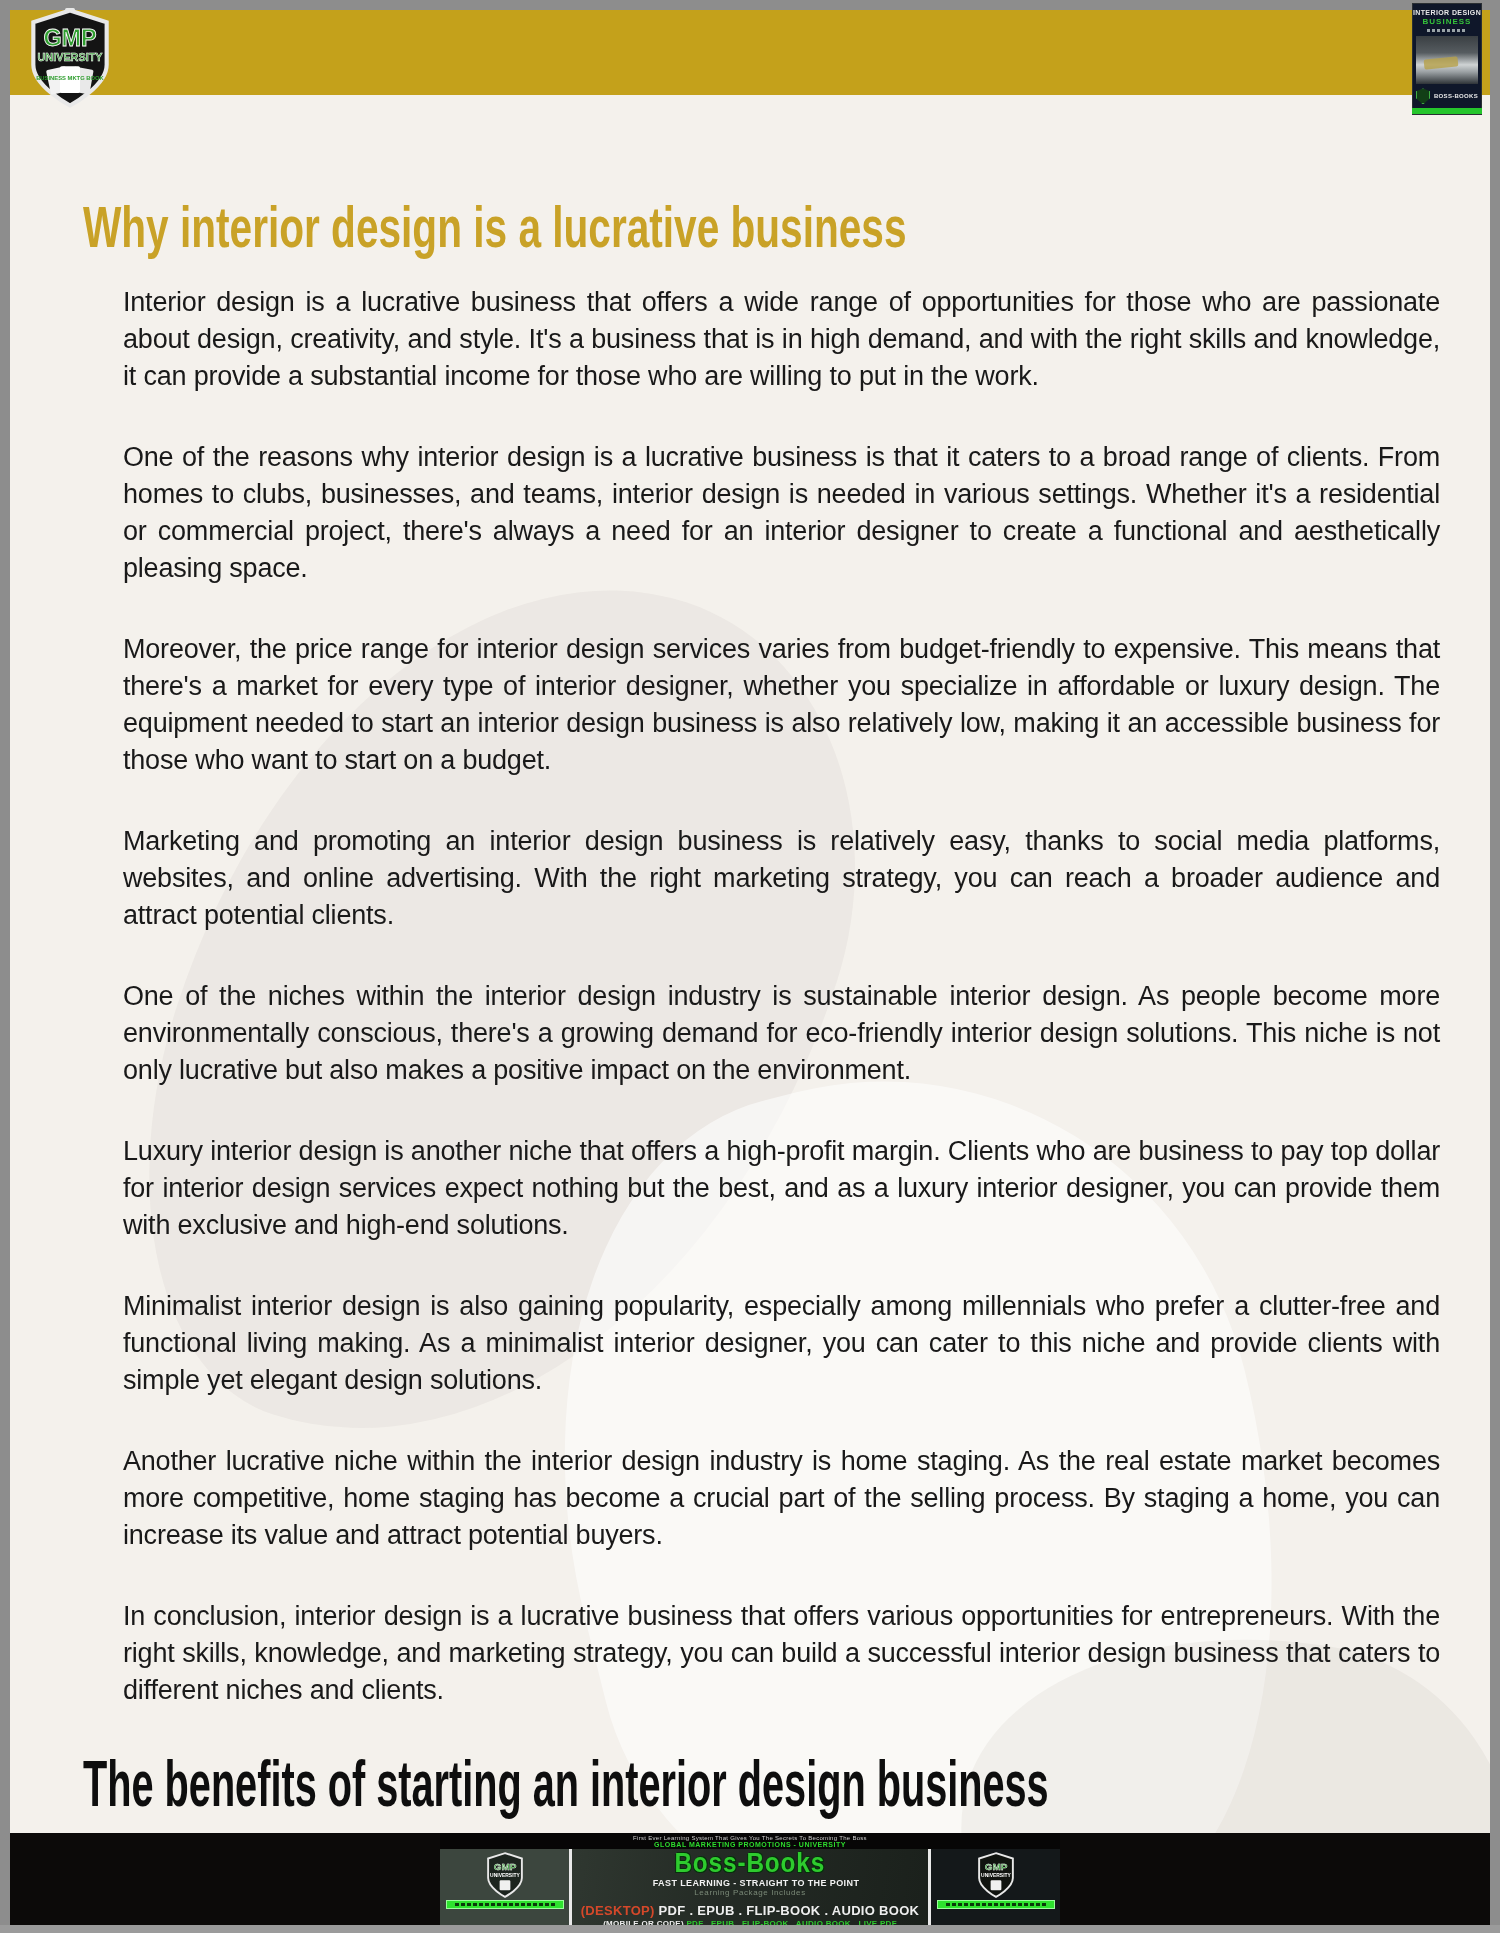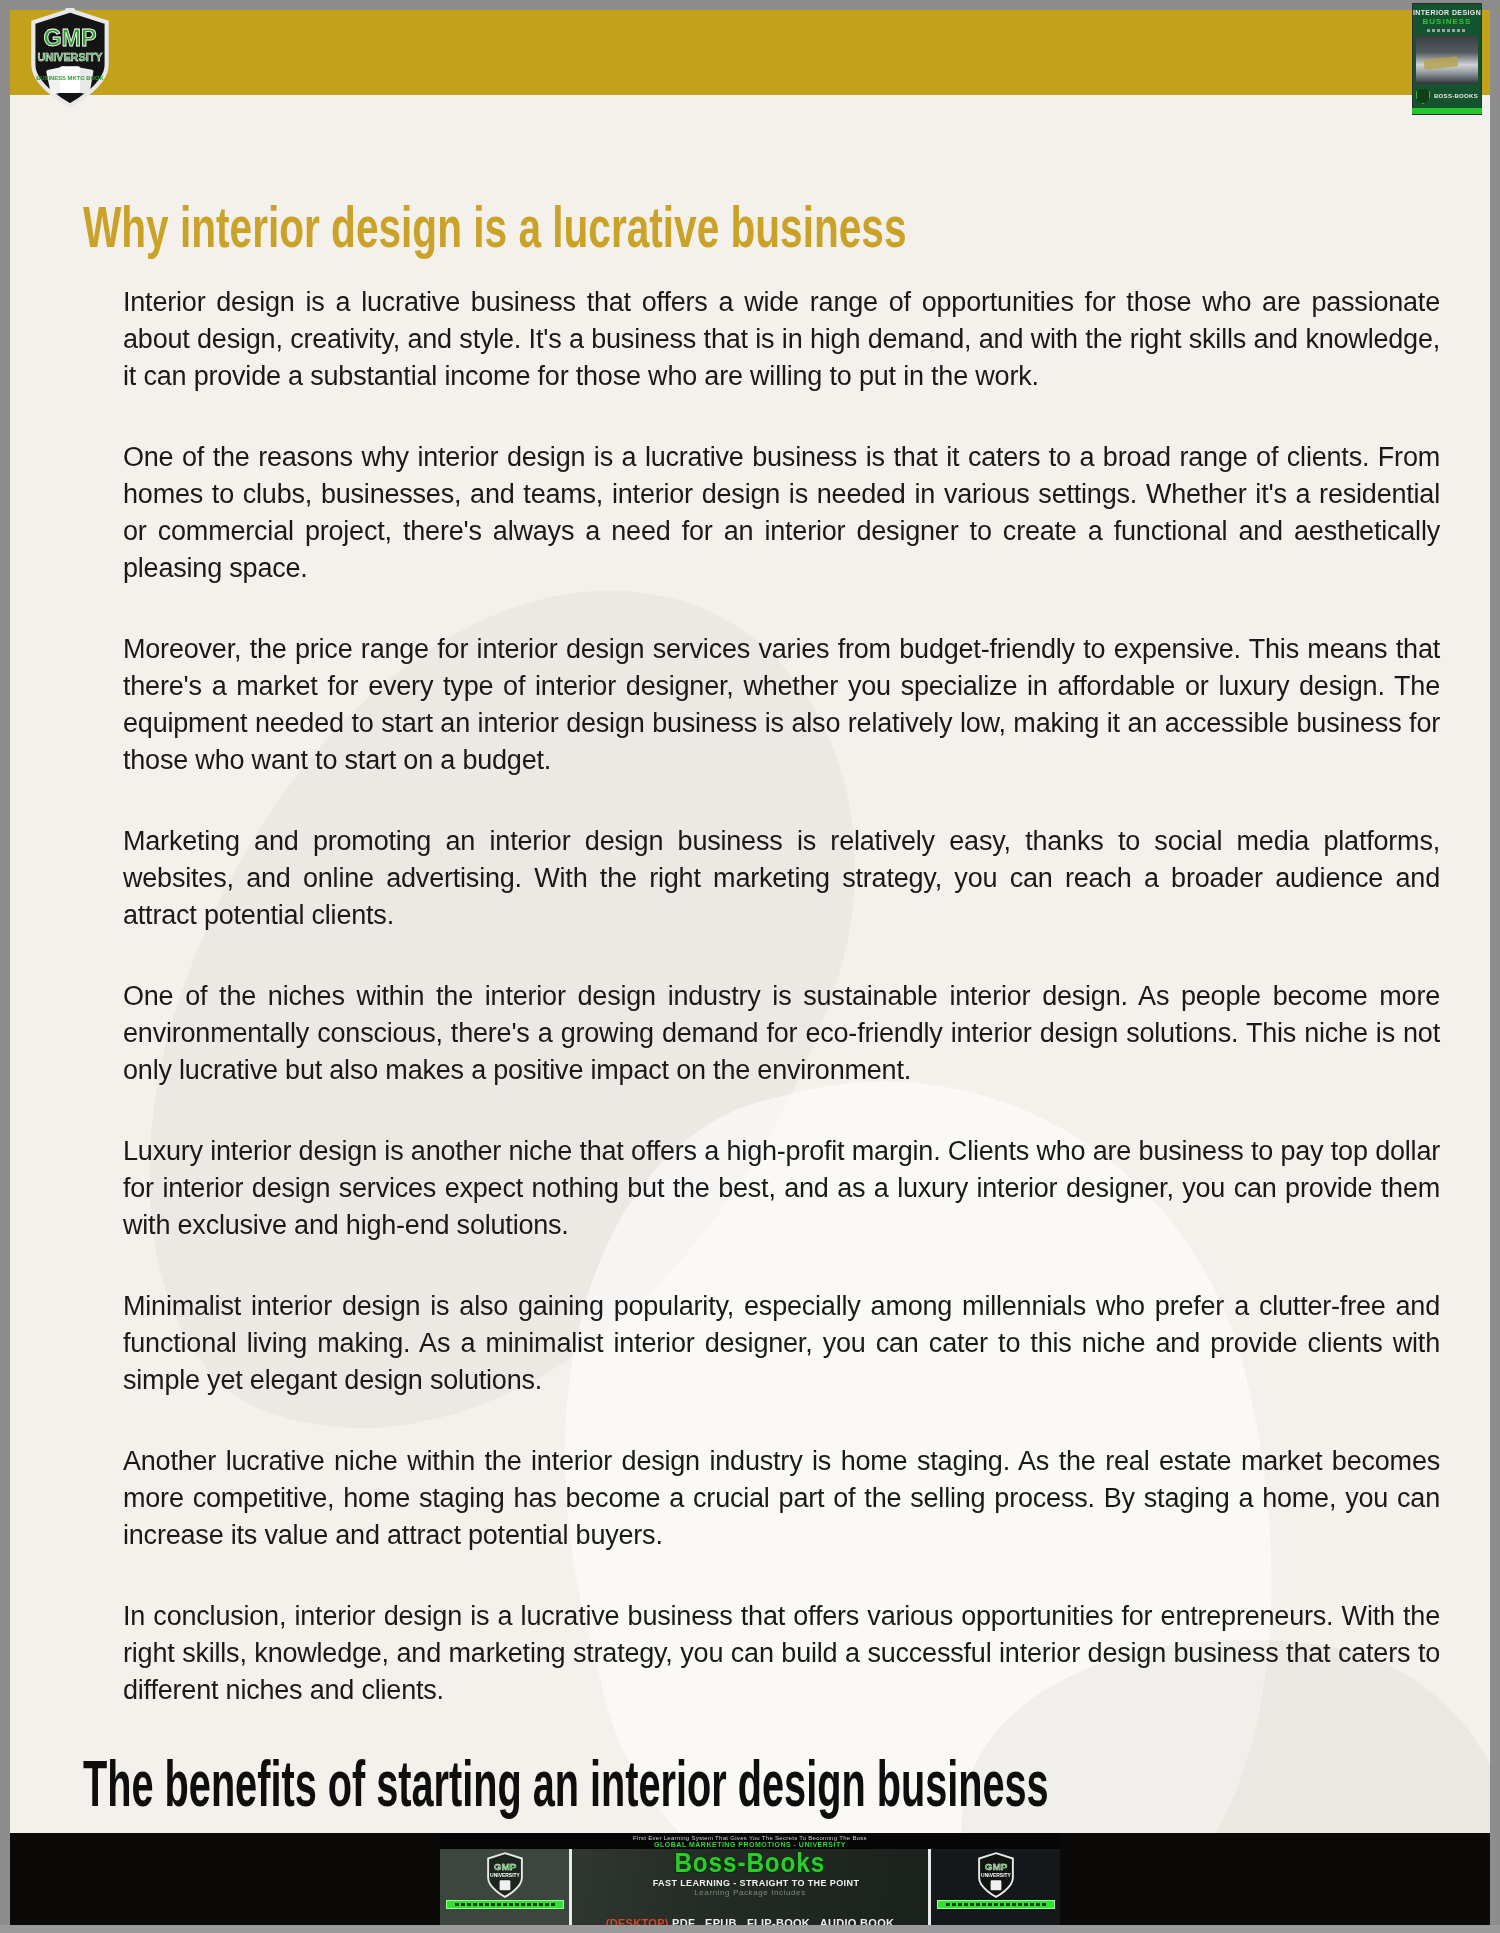--- a/index.html
+++ b/index.html
@@ -8,21 +8,21 @@
   .frame { position:absolute; inset:0; padding:10px 10px 8px 10px; }
   .page { position:relative; width:1480px; height:1915px; background:#f4f1ec; overflow:visible; }
 
   
   .gold-band { position:relative; height:85px; background:#c4a11b; }
   .shield-logo { position:absolute; left:18px; top:-2px; width:84px; height:100px; }
   .shield-logo svg { width:100%; height:100%; }
 
   
   .thumb { position:absolute; top:-7px; right:8px; width:70px; height:112px;
-           background:#14532d; border:1px solid #2a2f33; display:flex; flex-direction:column;
+           background:#0f172a; border:1px solid #2a2f33; display:flex; flex-direction:column;
            align-items:center; padding-top:5px; z-index:5; }
   .thumb-t1 { color:#e8e8e8; font-size:7px; font-weight:bold; letter-spacing:.4px; white-space:nowrap; }
   .thumb-t2 { color:#35c23a; font-size:8px; font-weight:bold; letter-spacing:1px; margin-top:1px; }
   .thumb-sub { width:40px; height:3px; margin-top:3px; background:repeating-linear-gradient(90deg,#9aa3a8 0 3px,transparent 3px 5px); }
   .thumb-photo { width:62px; height:52px; margin-top:4px;
       background: linear-gradient(180deg,#3a3f43 0%, #565c60 35%, #cfd3d4 60%, #9aa0a3 75%, #2f3438 100%); position:relative; }
   .thumb-photo::after { content:""; position:absolute; left:8px; top:22px; width:34px; height:10px;
       background:#b7a14a; border-radius:2px; transform:rotate(-6deg); opacity:.8; }
   .thumb-foot { width:62px; display:flex; align-items:center; justify-content:space-between; margin-top:4px; }
   .thumb-shield { width:14px; height:16px; background:#123f16; clip-path:polygon(50% 0,100% 18%,100% 62%,50% 100%,0 62%,0 18%); border:1px solid #3fae45; }
@@ -62,21 +62,21 @@
   .bpanel svg { width:40px; height:46px; }
   .bstrip { margin-top:2px; width:118px; height:9px; background:#2ee22e; border:1px solid #9bff9b;
             display:flex; align-items:center; justify-content:center; }
   .bstrip i { display:block; width:100px; height:3px;
               background:repeating-linear-gradient(90deg,#0a3a0a 0 4px,transparent 4px 6px); }
   .bcenter { flex:1; display:flex; flex-direction:column; align-items:center; padding-top:1px; }
   .bbrand { color:#2ecb2e; font-size:27px; font-weight:800; letter-spacing:1px; line-height:27px;
             text-shadow:1px 1px 0 #05320a, -1px 1px 0 #05320a, 1px -1px 0 #05320a; transform:scaleX(.9); }
   .bslogan { color:#f2f2f2; font-size:9px; font-weight:bold; letter-spacing:.4px; margin-top:1px;padding-left:12px; }
   .bpackage { color:#8fa08b; font-size:8px; letter-spacing:.6px; opacity:.8; }
-  .bformats1 { margin-top:20px; font-size:11px; font-weight:bold; color:#eeeeee; letter-spacing:.3px; }
+  .bformats1 { margin-top:6px; font-size:13px; font-weight:bold; color:#eeeeee; letter-spacing:.3px; }
   .bformats1 .red { color:#d4482a; }
   .bformats2 { font-size:8px; font-weight:bold; color:#eeeeee; letter-spacing:.3px; margin-top:1px; }
   .bformats2 .green { color:#2ecb2e; }
 
   .bottom-gray { position:absolute; left:0; right:0; bottom:0; height:8px; background:#9b9b9b; }
 
   
   .sv-gmp { font-family:"Liberation Sans",sans-serif; font-weight:bold; }
 </style>
 </head>

